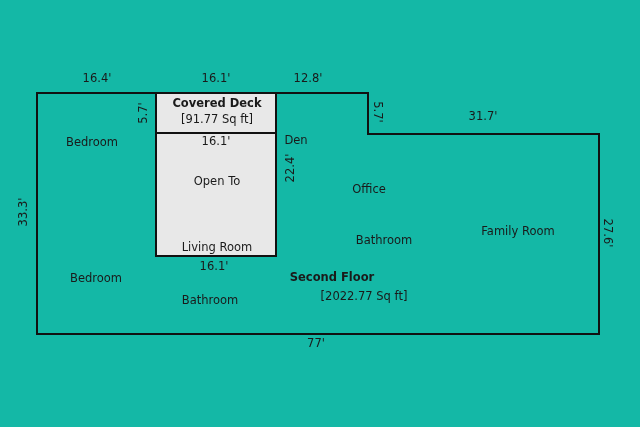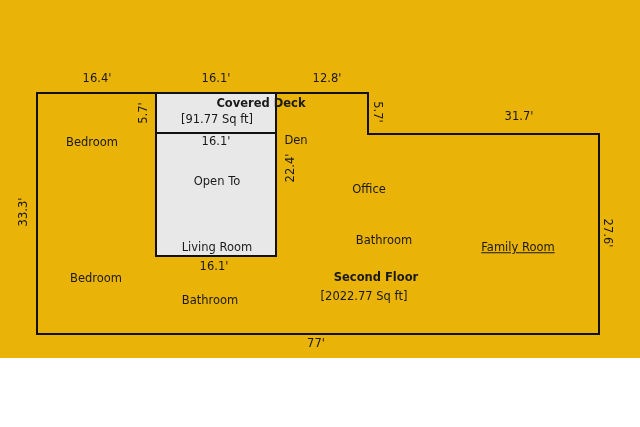--- a/index.html
+++ b/index.html
@@ -3,22 +3,22 @@
 <meta charset="utf-8">
 <style>
   html, body {
     margin: 0;
     padding: 0;
     background: #ffffff;
   }
   .canvas {
     position: relative;
     width: 640px;
-    height: 358px;
-    background: #eab308;
+    height: 427px;
+    background: #14b8a6;
     overflow: hidden;
     font-family: "DejaVu Sans", "Liberation Sans", sans-serif;
   }
   .plan-svg {
     position: absolute;
     left: 0;
     top: 0;
   }
   .outline {
     fill: none;
@@ -34,21 +34,20 @@
   .lbl {
     position: absolute;
     font-size: 11.5px;
     color: #1a1a1a;
     white-space: nowrap;
     transform: translate(-50%, -50%);
     line-height: 1;
   }
   .lbl.bold {
     font-weight: bold;
-    margin-left: 44px;
   }
   .lbl.ccw {
     transform: translate(-50%, -50%) rotate(-90deg);
   }
   .lbl.cw {
     transform: translate(-50%, -50%) rotate(90deg);
   }
 </style>
 </head>
 <body>
@@ -56,22 +55,22 @@
 <div class="canvas">
 
   <svg class="plan-svg" width="640" height="427" viewBox="0 0 640 427">
     <rect class="area" x="156" y="93" width="120" height="40"></rect>
     <rect class="area" x="156" y="133" width="120" height="123"></rect>
     <polygon class="outline" points="37,93 368,93 368,134 599,134 599,334 37,334"></polygon>
   </svg>
 
   <span class="lbl" style="left:97px; top:79px;">16.4'</span>
   <span class="lbl" style="left:216px; top:79px;">16.1'</span>
-  <span class="lbl" style="left:327px; top:79px;">12.8'</span>
-  <span class="lbl" style="left:483px; top:117px;margin-left:36px;">31.7'</span>
+  <span class="lbl" style="left:308px; top:79px;">12.8'</span>
+  <span class="lbl" style="left:483px; top:117px;">31.7'</span>
 
   <span class="lbl ccw" style="left:144px; top:113px;">5.7'</span>
   <span class="lbl cw" style="left:377px; top:112px;">5.7'</span>
   <span class="lbl ccw" style="left:24px; top:212px;">33.3'</span>
   <span class="lbl ccw" style="left:291px; top:168px;">22.4'</span>
   <span class="lbl cw" style="left:607px; top:233px;">27.6'</span>
 
   <span class="lbl" style="left:316px; top:344px;">77'</span>
 
   <span class="lbl bold" style="left:217px; top:104px;">Covered Deck</span>
@@ -79,20 +78,20 @@
 
   <span class="lbl" style="left:216px; top:142px;">16.1'</span>
   <span class="lbl" style="left:217px; top:182px;">Open To</span>
   <span class="lbl" style="left:217px; top:204px;margin-top:44px;">Living Room</span>
   <span class="lbl" style="left:214px; top:267px;">16.1'</span>
 
   <span class="lbl" style="left:92px; top:143px;">Bedroom</span>
   <span class="lbl" style="left:296px; top:141px;">Den</span>
   <span class="lbl" style="left:369px; top:190px;">Office</span>
   <span class="lbl" style="left:384px; top:241px;">Bathroom</span>
-  <span class="lbl" style="left:518px; top:248px;text-decoration:underline;">Family Room</span>
+  <span class="lbl" style="left:518px; top:232px;">Family Room</span>
   <span class="lbl" style="left:96px; top:279px;">Bedroom</span>
   <span class="lbl" style="left:210px; top:301px;">Bathroom</span>
 
   <span class="lbl bold" style="left:332px; top:278px;text-align:right;">Second Floor</span>
   <span class="lbl" style="left:332px; top:297px;margin-left:32px;">[2022.77 Sq ft]</span>
 
 </div>
 
 </body></html>

